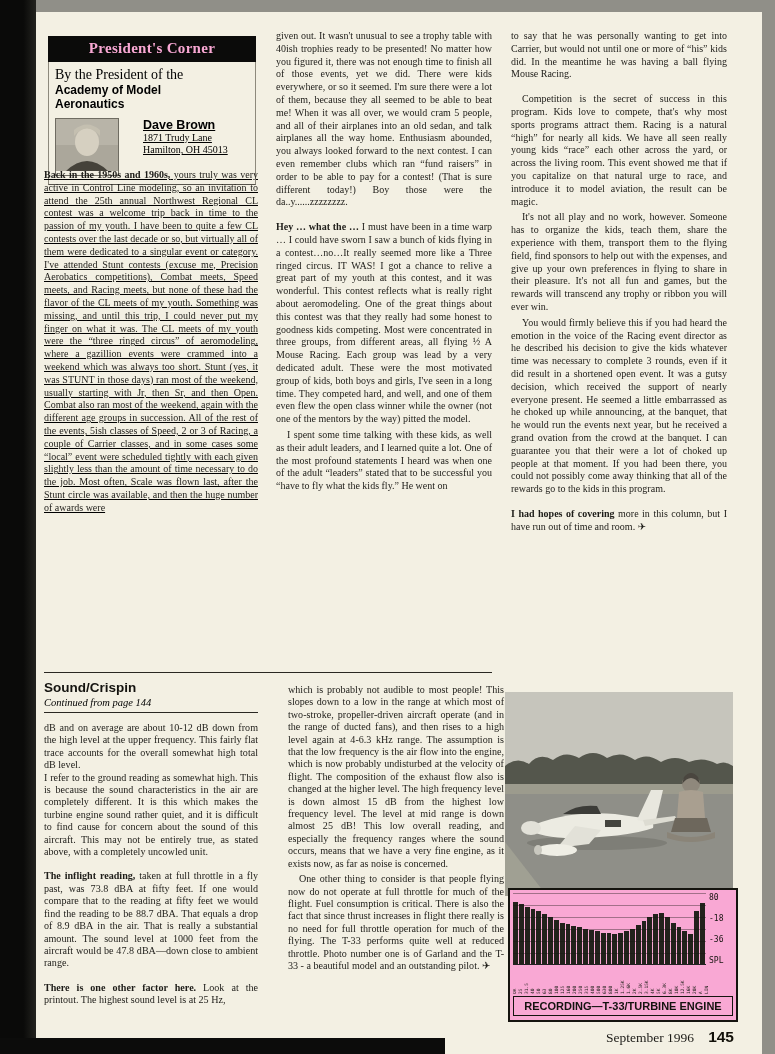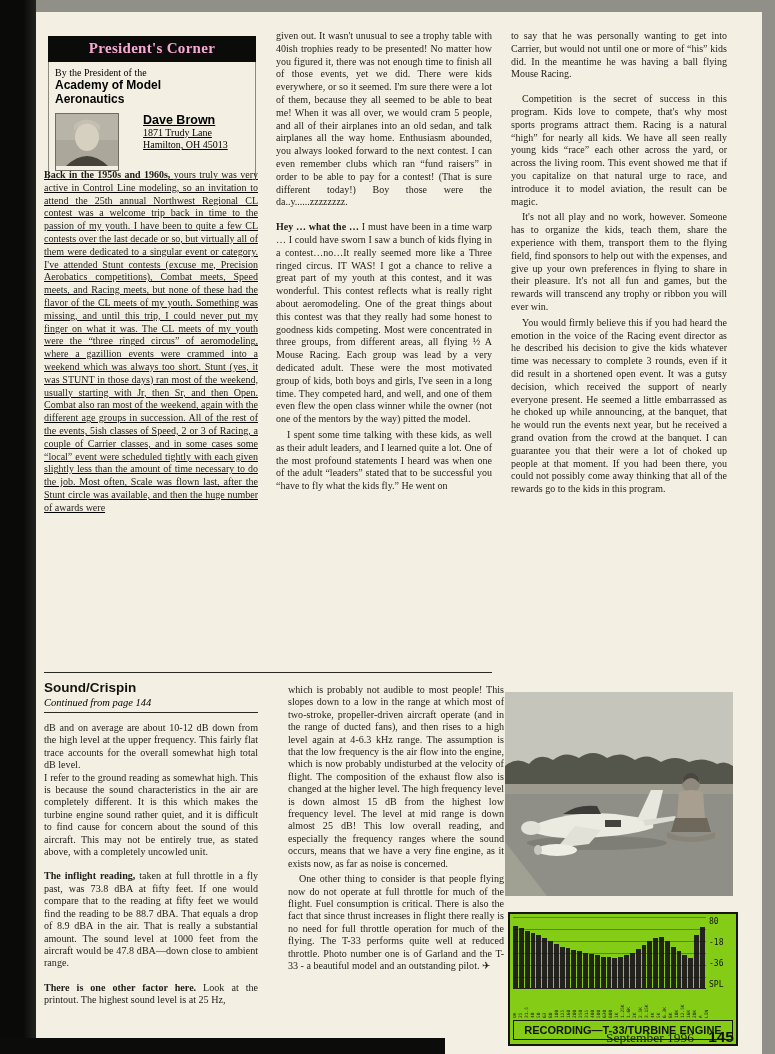--- a/index.html
+++ b/index.html
@@ -11,21 +11,21 @@
     background:linear-gradient(to right,#0a0a09 65%,#23231f);}
   .edge-bottom{position:absolute;left:0;top:1038px;width:445px;height:16px;background:#0c0c0b;z-index:5;}
   .page{position:absolute;left:36px;top:12px;width:726px;height:1042px;
     background:#f3f0e3;overflow:hidden;}
   
   .pc{position:absolute;left:12px;top:24px;width:208px;}
   .pc-title{background:#0b0b0a;color:#f9a8d4;font-family:"Liberation Serif",serif;
     font-weight:bold;font-size:15px;text-align:center;padding:4px 0 5px;letter-spacing:.3px;}
   .pc-body{border-left:1px solid #8d897c;border-right:1px solid #8d897c;border-bottom:1px solid #55524a;
     padding:5px 6px 8px;}
-  .pc-byline{font-size:10px;}
+  .pc-byline{font-size:14px;}
   .pc-org{font-family:"Liberation Sans",sans-serif;font-weight:bold;font-size:12px;line-height:14px;}
   .pc-row{display:flex;margin-top:7px;}
   .pc-photo{flex:0 0 auto;border:1px solid #6f6c62;}
   .pc-author{margin-left:24px;text-decoration:underline;}
   .pc-name{font-family:"Liberation Sans",sans-serif;font-weight:bold;font-size:12.5px;}
   .pc-addr{font-size:10px;line-height:12px;}
   
   .col{position:absolute;}
   .c1t{left:8px;top:157px;width:214px;text-decoration:underline;}
   .c2t{left:240px;top:18px;width:216px;}
@@ -40,21 +40,21 @@
   b.lead{font-weight:bold;}
   
   .rule-top{position:absolute;left:8px;top:660px;width:448px;height:1px;background:#2a2822;}
   .sound-head{position:absolute;left:8px;top:668px;width:214px;border-bottom:1px solid #2a2822;padding-bottom:4px;}
   .s-title{font-family:"Liberation Sans",sans-serif;font-weight:bold;font-size:13.5px;color:#14130f;}
   .s-cont{font-style:italic;font-size:10.5px;margin-top:2px;}
   
   .photo{position:absolute;left:469px;top:680px;width:228px;height:204px;overflow:hidden;}
   
   .chartbox{position:absolute;left:472px;top:876px;width:230px;height:134px;
-    border:2px solid #15140f;background:#84cc16;box-sizing:border-box;padding:3px 3px 2px;margin-top:24px;}
+    border:2px solid #15140f;background:#f9a8d4;box-sizing:border-box;padding:3px 3px 2px;}
   .chart-main{display:flex;height:72px;}
   .chart-plot{flex:1;position:relative;border-bottom:1px solid #222;}
   .bars{position:absolute;left:0;right:0;bottom:0;top:0;display:flex;align-items:flex-end;}
   .bar{flex:1;margin-right:1px;background:#23221c;}
   .gridlines{position:absolute;left:0;right:0;top:0;bottom:0;z-index:2;
     background-image:repeating-linear-gradient(to bottom,rgba(20,20,15,.38) 0 1px,transparent 1px 12px);}
   .chart-right{width:24px;display:flex;flex-direction:column;justify-content:space-between;
     font-family:"DejaVu Sans Mono",monospace;font-size:8px;padding-left:3px;color:#15140f;}
   .chart-x{height:28px;display:flex;justify-content:space-between;overflow:hidden;margin-top:1px;padding-right:24px;}
   .xlab{writing-mode:vertical-rl;transform:rotate(180deg);font-family:"DejaVu Sans Mono",monospace;
@@ -108,20 +108,21 @@
     <p class="p">given out. It wasn't unusual to see a trophy table with 40ish trophies ready to be presented! No matter how you figured it, there was not enough time to finish all of those events, yet we did. There were kids everywhere, or so it seemed. I'm sure there were a lot of them, because they all seemed to be able to beat me! When it was all over, we would cram 5 people, and all of their airplanes into an old sedan, and talk airplanes all the way home. Enthusiasm abounded, you always looked forward to the next contest. I can even remember clubs which ran “fund raisers” in order to be able to pay for a contest! (That is sure different today!) Boy those were the da..y......zzzzzzzz.</p>
     <p class="p gap"><b class="lead">Hey … what the …</b><span> I must have been in a time warp … I could have sworn I saw a bunch of kids flying in a contest…no…It really seemed more like a Three ringed circus. IT WAS! I got a chance to relive a great part of my youth at this contest, and it was wonderful. This contest reflects what is really right about aeromodeling. One of the great things about this contest was that they really had some honest to goodness kids competing. Most were concentrated in three groups, from different areas, all flying ½ A Mouse Racing. Each group was lead by a very dedicated adult. These were the most motivated group of kids, both boys and girls, I've seen in a long time. They competed hard, and well, and one of them even flew the open class winner while the owner (not one of the mentors by the way) pitted the model.</span></p>
     <p class="p gap-s ind">I spent some time talking with these kids, as well as their adult leaders, and I learned quite a lot. One of the most profound statements I heard was when one of the adult “leaders” stated that to be successful you “have to fly what the kids fly.” He went on</p>
   </div>
 
   <div class="col c3t">
     <p class="p">to say that he was personally wanting to get into Carrier, but would not until one or more of “his” kids did. In the meantime he was having a ball flying Mouse Racing.</p>
     <p class="p gap ind">Competition is the secret of success in this program. Kids love to compete, that's why most sports programs attract them. Racing is a natural “high” for nearly all kids. We have all seen really young kids “race” each other across the yard, or across the living room. This event showed me that if you capitalize on that natural urge to race, and introduce it to model aviation, the result can be magic.</p>
     <p class="p gap-s ind">It's not all play and no work, however. Someone has to organize the kids, teach them, share the experience with them, transport them to the flying field, find sponsors to help out with the expenses, and give up your own preferences in flying to share in their pleasure. It's not all fun and games, but the rewards will transcend any trophy or ribbon you will ever win.</p>
     <p class="p gap-s ind">You would firmly believe this if you had heard the emotion in the voice of the Racing event director as he described his decision to give the kids whatever time was necessary to complete 3 rounds, even if it did result in a shortened open event. It was a gutsy decision, which received the support of nearly everyone present. He seemed a little embarrassed as he choked up while announcing, at the banquet, that he would run the events next year, but he received a grand ovation from the crowd at the banquet. I can guarantee you that their were a lot of choked up people at that moment. If you had been there, you could not possibly come away thinking that all of the rewards go to the kids in this program.</p>
+    <p class="p gap"><b class="lead">I had hopes of covering</b><span> more in this column, but I have run out of time and room. ✈</span></p>
   </div>
 
   <div class="rule-top"></div>
   <div class="sound-head">
     <div class="s-title">Sound/Crispin</div>
     <div class="s-cont">Continued from page 144</div>
   </div>
 
   <div class="col c1b">
     <p class="p">dB and on average are about 10-12 dB down from the high level at the upper frequency. This fairly flat trace accounts for the overall somewhat high total dB level.</p>

